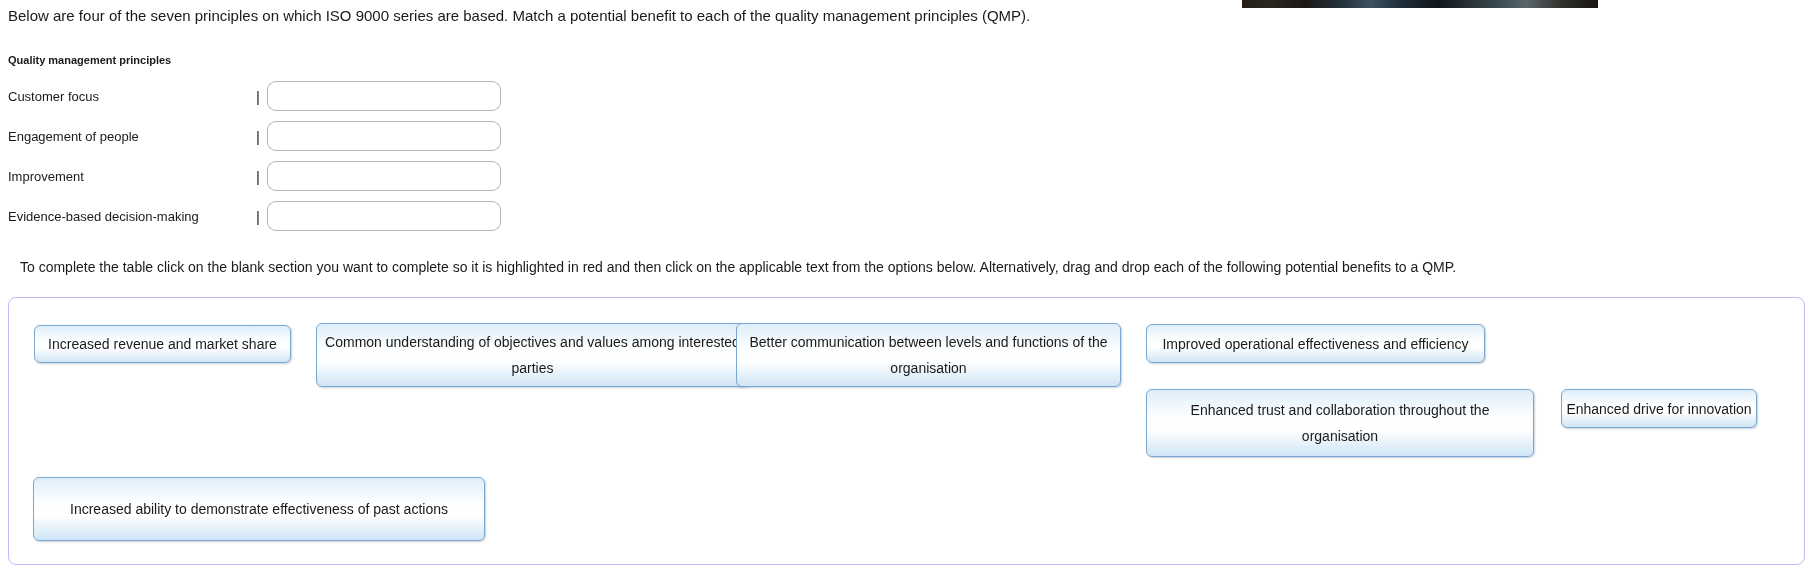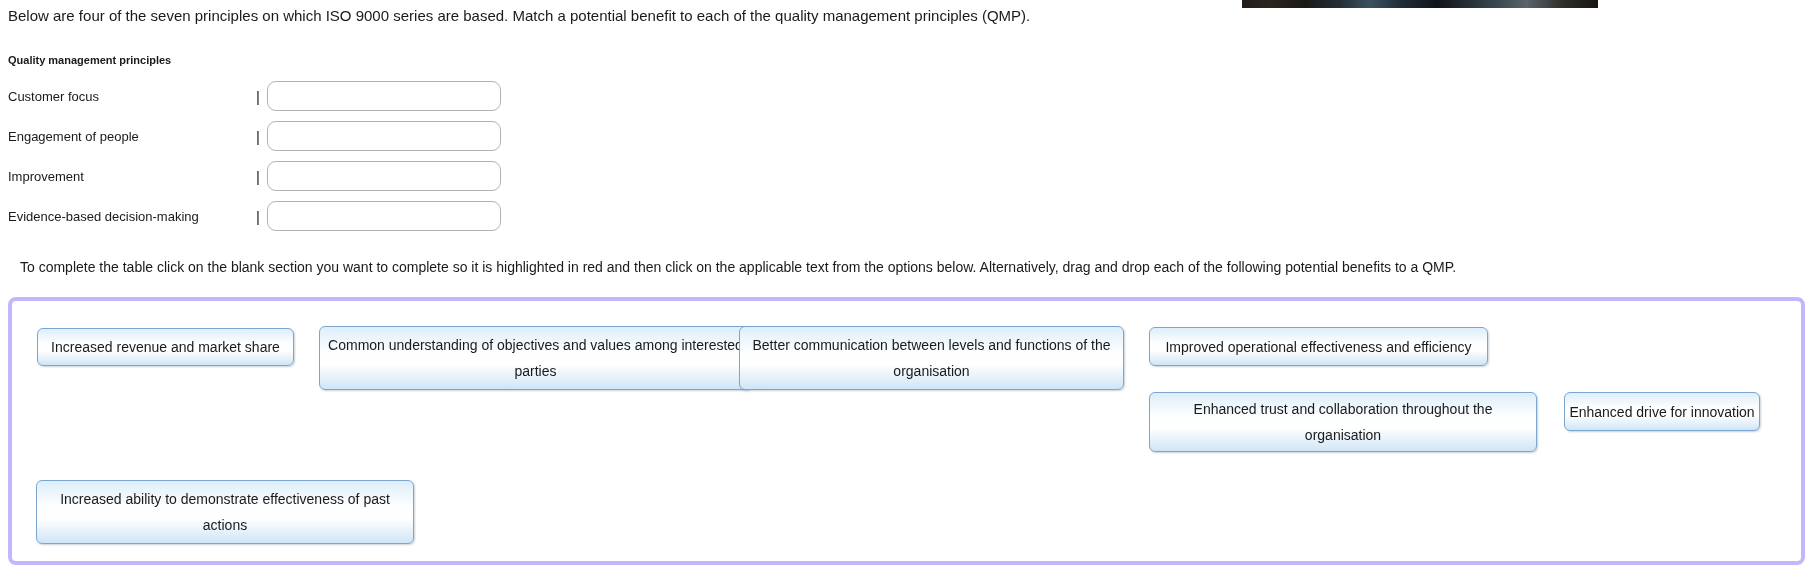--- a/index.html
+++ b/index.html
@@ -19,21 +19,21 @@
   .qmp-row .label { width:248px; font-size:13px; }
   .qmp-row .pipe { font-size:15px; color:#222; }
   .drop-zone {
     margin-left:7px; width:234px; height:30px; box-sizing:border-box;
     border:1px solid #b3b3b3; border-radius:9px; background:#ffffff; cursor:pointer;
   }
   .row1 { top:80px; } .row2 { top:120px; } .row3 { top:160px; } .row4 { top:200px; }
   .instructions { position:absolute; left:20px; top:259px; font-size:14px; }
   .options-panel {
     position:absolute; left:8px; top:297px; width:1797px; height:268px;
-    box-sizing:border-box; border:4px solid #c4b5fd; border-radius:8px; background:#ffffff;
+    box-sizing:border-box; border:1px solid #c4b5fd; border-radius:8px; background:#ffffff;
   }
   .opt {
     position:absolute; box-sizing:border-box;
     border:1px solid #7aa6cf; border-radius:6px;
     background:linear-gradient(180deg,#ddeefa 0%,#fdfeff 40%,#ffffff 60%,#cfe5f6 100%);
     box-shadow:1px 1px 2px rgba(120,140,160,0.4);
     display:flex; align-items:center; justify-content:center;
     text-align:center; font-size:14px; line-height:26px; padding:2px 8px;
     color:#1a1a1a; cursor:pointer;
   }
@@ -72,16 +72,16 @@
   <div class="drop-zone"></div>
 </div>
 
 <div class="instructions">To complete the table click on the blank section you want to complete so it is highlighted in red and then click on the applicable text from the options below. Alternatively, drag and drop each of the following potential benefits to a QMP.</div>
 
 <div class="options-panel">
   <div class="opt single" style="left:25px;  top:27px;  width:257px; height:38px;">Increased revenue and market share</div>
   <div class="opt" style="left:307px; top:25px;  width:433px; height:64px;">Common understanding of objectives and values among interested parties</div>
   <div class="opt" style="left:727px; top:25px;  width:385px; height:64px;">Better communication between levels and functions of the organisation</div>
   <div class="opt single" style="left:1137px; top:26px; width:339px; height:39px;">Improved operational effectiveness and efficiency</div>
-  <div class="opt" style="left:1137px; top:91px; width:388px; height:60px;">Enhanced trust and collaboration throughout the organisation</div>
+  <div class="opt" style="left:1137px; top:91px; width:388px; height:68px;">Enhanced trust and collaboration throughout the organisation</div>
   <div class="opt single" style="left:1552px; top:91px; width:196px; height:39px;">Enhanced drive for innovation</div>
-  <div class="opt" style="left:24px;  top:179px; width:378px; height:64px;">Increased ability to demonstrate effectiveness of past actions</div>
+  <div class="opt" style="left:24px;  top:179px; width:452px; height:64px;">Increased ability to demonstrate effectiveness of past actions</div>
 </div>
 
 </body></html>

